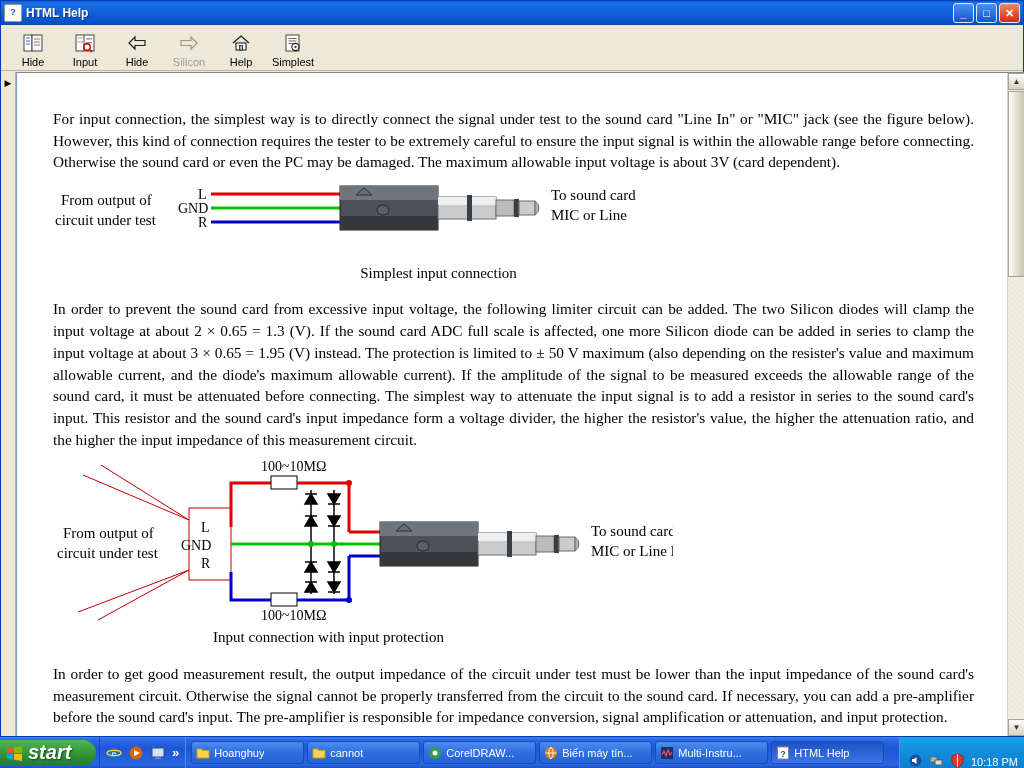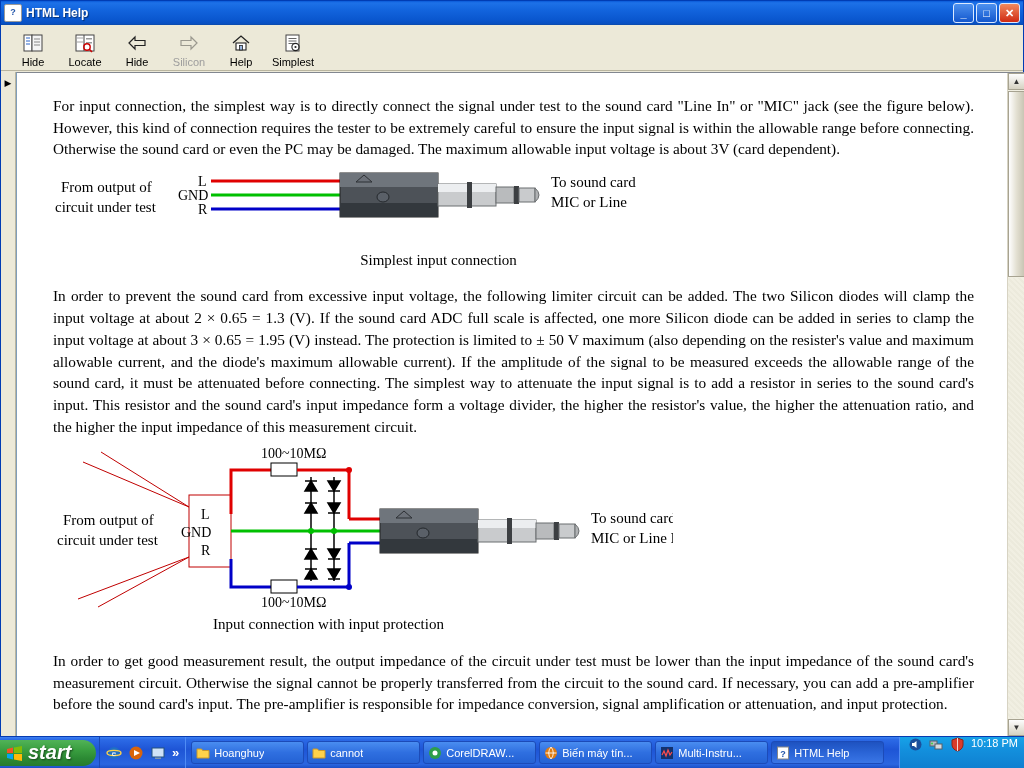--- a/index.html
+++ b/index.html
@@ -121,21 +121,21 @@
     flex: 1;
     background: #ffffff;
     border: 1px solid #7f9db9;
     border-top: 1px solid #828790;
     box-sizing: border-box;
     position: relative;
     overflow: hidden;
   }
   .doc {
     position: absolute;
-    left: 0; top: 4px;
+    left: 0; top: 17px;
     width: 975px;
     height: 100%;
     overflow: hidden;
     padding: 18px 18px 0 36px;
     box-sizing: border-box;
     font-family: "Liberation Serif", serif;
     font-size: 15.3px;
     color: #000;
     line-height: 1.42;
   }
@@ -256,21 +256,21 @@
     white-space: nowrap;
   }
   .task-btn.active {
     background: linear-gradient(180deg,#1e52c0,#2a64d6 50%,#3a76e6);
   }
   .task-ico { width: 14px; height: 14px; margin-right: 4px; flex: none; }
   .task-label { overflow: hidden; text-overflow: ellipsis; }
   .tray {
     height: 100%;
     display: flex;
-    align-items: flex-start;
+    align-items: flex-end;
     gap: 6px;
     padding: 0 6px 0 8px;
     background: linear-gradient(180deg,#17a3e8 0%,#1390dd 40%,#0f7fd0 100%);
     border-left: 1px solid #4f8cf5;
     color: #fff;
     font-size: 11px;
   }
   .tray-ico { width: 15px; height: 15px; }
 
   
@@ -315,21 +315,21 @@
           <rect x="2" y="3" width="18" height="16" fill="#fff" stroke="#444"></rect>
           <line x1="10" y1="3" x2="10" y2="19" stroke="#444"></line>
           <rect x="3" y="5" width="6" height="2" fill="#d0d0d0"></rect>
           <rect x="3" y="9" width="6" height="2" fill="#d0d0d0"></rect>
           <rect x="12" y="6" width="6" height="1.5" fill="#999"></rect>
           <rect x="12" y="10" width="6" height="1.5" fill="#999"></rect>
           <circle cx="13" cy="15" r="3.2" fill="none" stroke="#c00" stroke-width="1.4"></circle>
           <line x1="15.3" y1="17.3" x2="18" y2="20" stroke="#c00" stroke-width="1.6"></line>
         </svg>
       </span>
-      <span class="lbl">Locate</span>
+      <span class="lbl">Input</span>
     </div>
 
     <div class="tb-item">
       <span class="glyph">
         <svg width="22" height="22" viewBox="0 0 22 22">
           <path d="M3 11 L9 5 L9 8.5 L19 8.5 L19 13.5 L9 13.5 L9 17 Z" fill="none" stroke="#222" stroke-width="1.2"></path>
         </svg>
       </span>
       <span class="lbl">Hide</span>
     </div>

